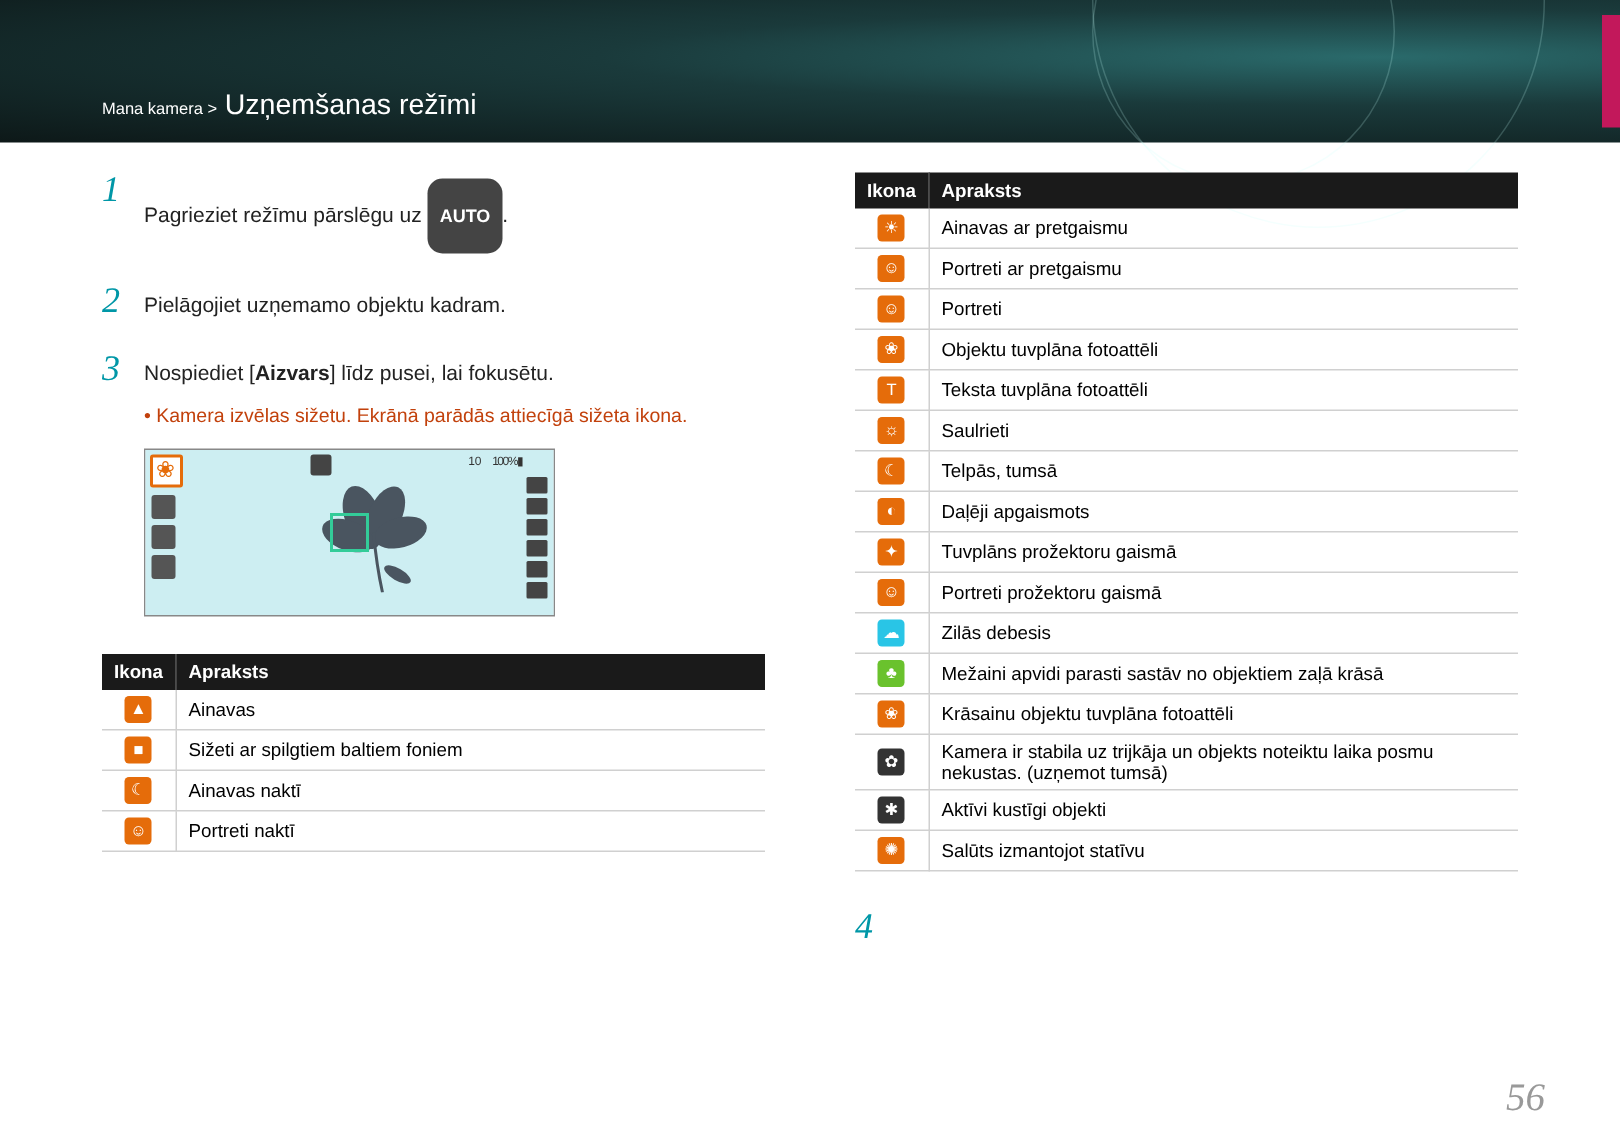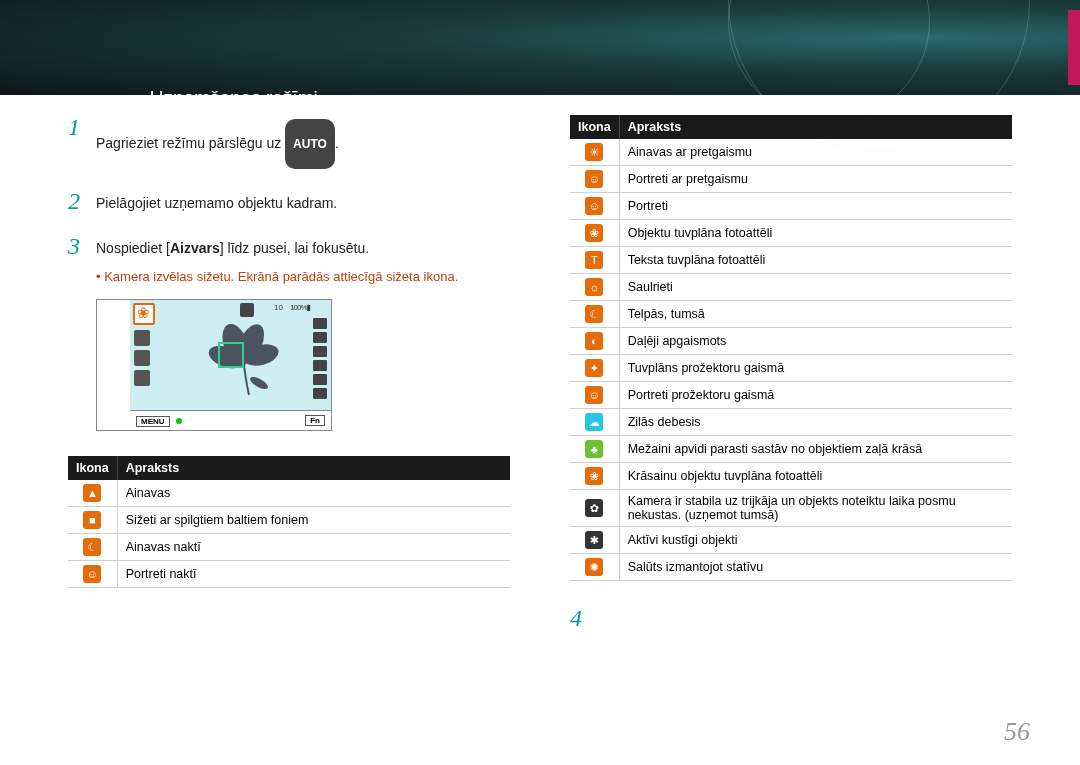--- a/index.html
+++ b/index.html
@@ -35,21 +35,20 @@
     background: #c2185b;
     z-index: 2;
   }
   .breadcrumb {
     position: absolute;
     top: 60px;
     left: 68px;
     color: #fff;
     font-size: 11px;
     z-index: 1;
-    margin-top: 27px;
   }
   .breadcrumb .title {
     font-size: 19px;
     font-weight: 300;
     margin-left: 2px;
   }
   .content {
     position: absolute;
     top: 115px;
     left: 68px;
@@ -91,26 +90,25 @@
   }
   .bullet {
     font-size: 13px;
     color: #c2410c;
     margin-left: 28px;
     margin-top: -10px;
     margin-bottom: 15px;
   }
   .bullet::before { content: "• "; }
   .screen-box {
-    width: 236px;
+    width: 274px;
     border: 1px solid #888;
     margin-left: 28px;
     margin-bottom: 25px;
     font-size: 9px;
-    padding-left: 33px;
   }
   .screen-main {
     height: 110px;
     background: linear-gradient(#cdeef2, #cdeef2);
     position: relative;
   }
   .screen-main .flower {
     position: absolute;
     left: 55%; top: 50%;
     transform: translate(-50%,-50%);
@@ -260,24 +258,20 @@
             <ellipse cx="45" cy="30" rx="12" ry="22" transform="rotate(-20 45 30)"></ellipse>
             <ellipse cx="60" cy="28" rx="11" ry="20" transform="rotate(25 60 28)"></ellipse>
             <ellipse cx="35" cy="42" rx="10" ry="18" transform="rotate(-70 35 42)"></ellipse>
             <ellipse cx="70" cy="40" rx="10" ry="18" transform="rotate(75 70 40)"></ellipse>
           </g>
           <path d="M52 40 Q54 62 58 80" stroke="#4a5560" stroke-width="2" fill="none"></path>
           <ellipse cx="68" cy="68" rx="10" ry="4" fill="#4a5560" transform="rotate(30 68 68)"></ellipse>
         </svg>
         <div class="focus-box"></div>
       </div>
-      <div class="screen-bar">
-        <span><span class="screen-btn">MENU</span><span class="screen-dot"></span></span>
-        <span class="screen-btn">Fn</span>
-      </div>
     </div>
 
 
     <table>
       <thead>
           <tr>
         <th>Ikona</th>
         <th>Apraksts</th>
       </tr>
         </thead>

